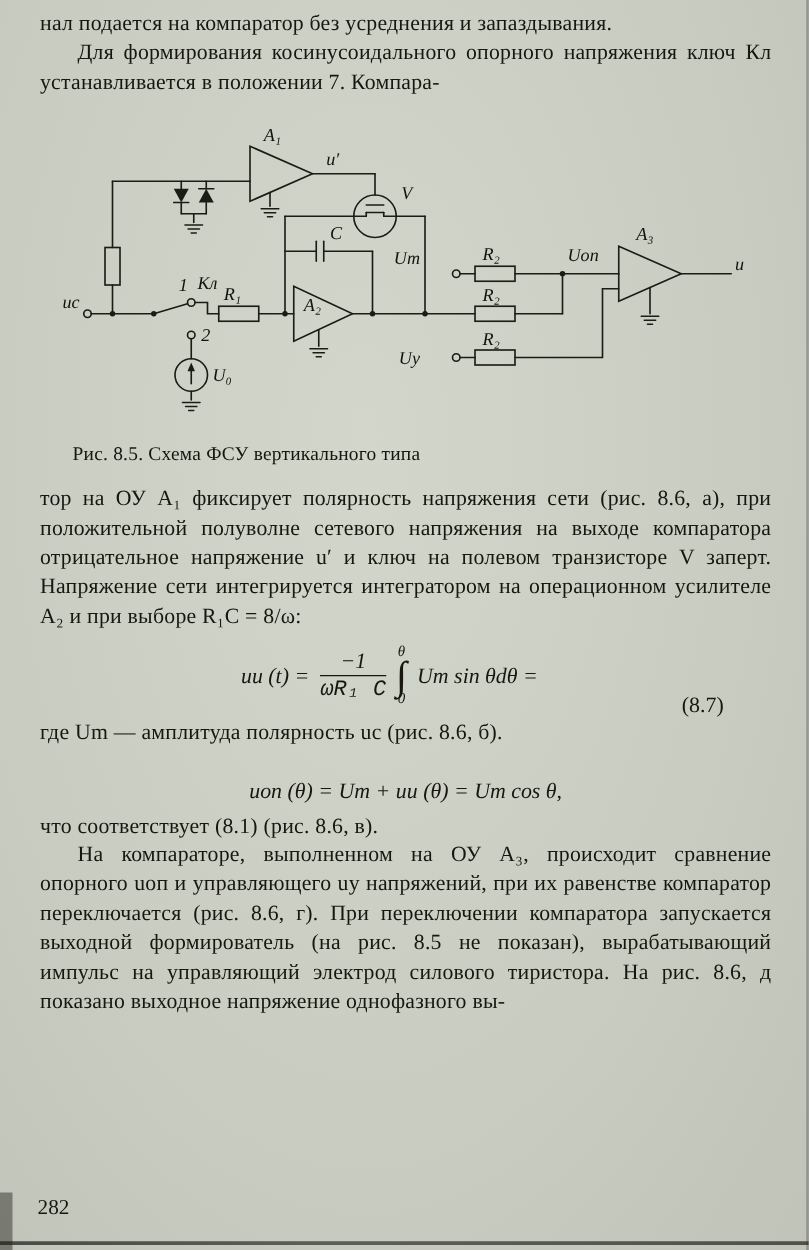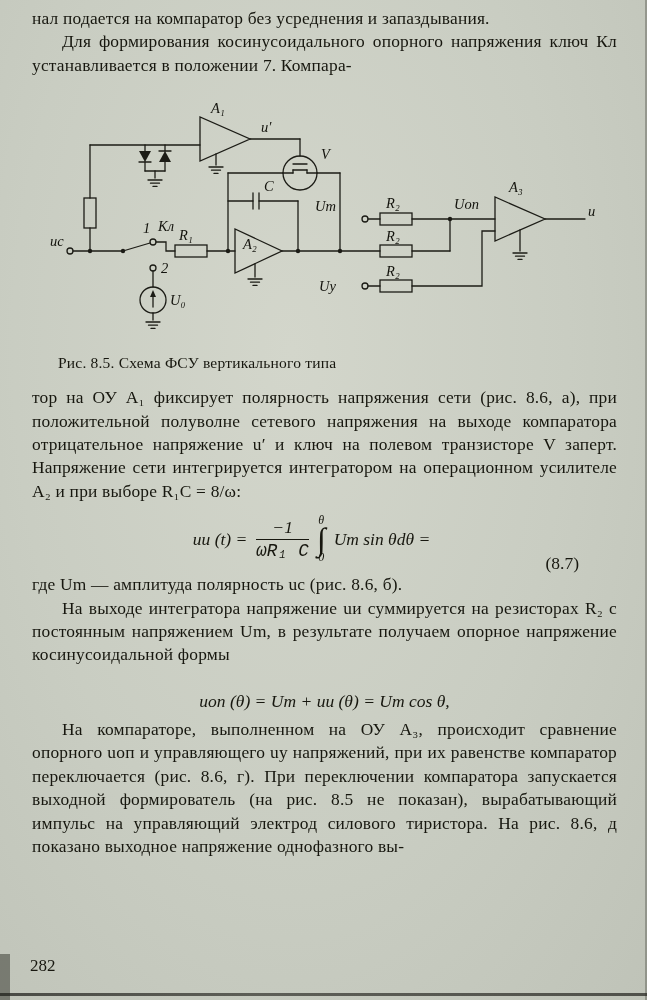--- a/index.html
+++ b/index.html
@@ -251,24 +251,24 @@
     <span class="integral">
       <span class="limit">θ</span>
       <span class="sign">∫</span>
       <span class="limit">0</span>
     </span>
     <span class="piece">Um sin θdθ =</span>
     <span class="eq-tag">(8.7)</span>
   </div>
 
   <p class="body-text">где Um — амплитуда полярность uс (рис. 8.6, б).</p>
-  <p class="body-text indent">На выходе интегратора напряжение uи суммируется на резисторах R₂ с постоянным напряжением Um, в результате получаем опорное напряжение косинусоидальной формы</p>
 
   <p class="eq-center">uоп (θ) = Um + uи (θ) = Um cos θ,</p>
 
+  <p class="body-text">что соответствует (8.1) (рис. 8.6, в).</p>
   <p class="body-text indent">На компараторе, выполненном на ОУ A₃, происходит сравнение опорного uоп и управляющего uу напряжений, при их равенстве компаратор переключается (рис. 8.6, г). При переключении компаратора запускается выходной формирователь (на рис. 8.5 не показан), вырабатывающий импульс на управляющий электрод силового тиристора. На рис. 8.6, д показано выходное напряжение однофазного вы-</p>
 
   <div class="page-number">282</div>
 
   <div class="scan-edge-bottom"></div>
   <div class="scan-edge-right"></div>
   <div class="scan-corner"></div>
 </div>
 
 </body></html>

